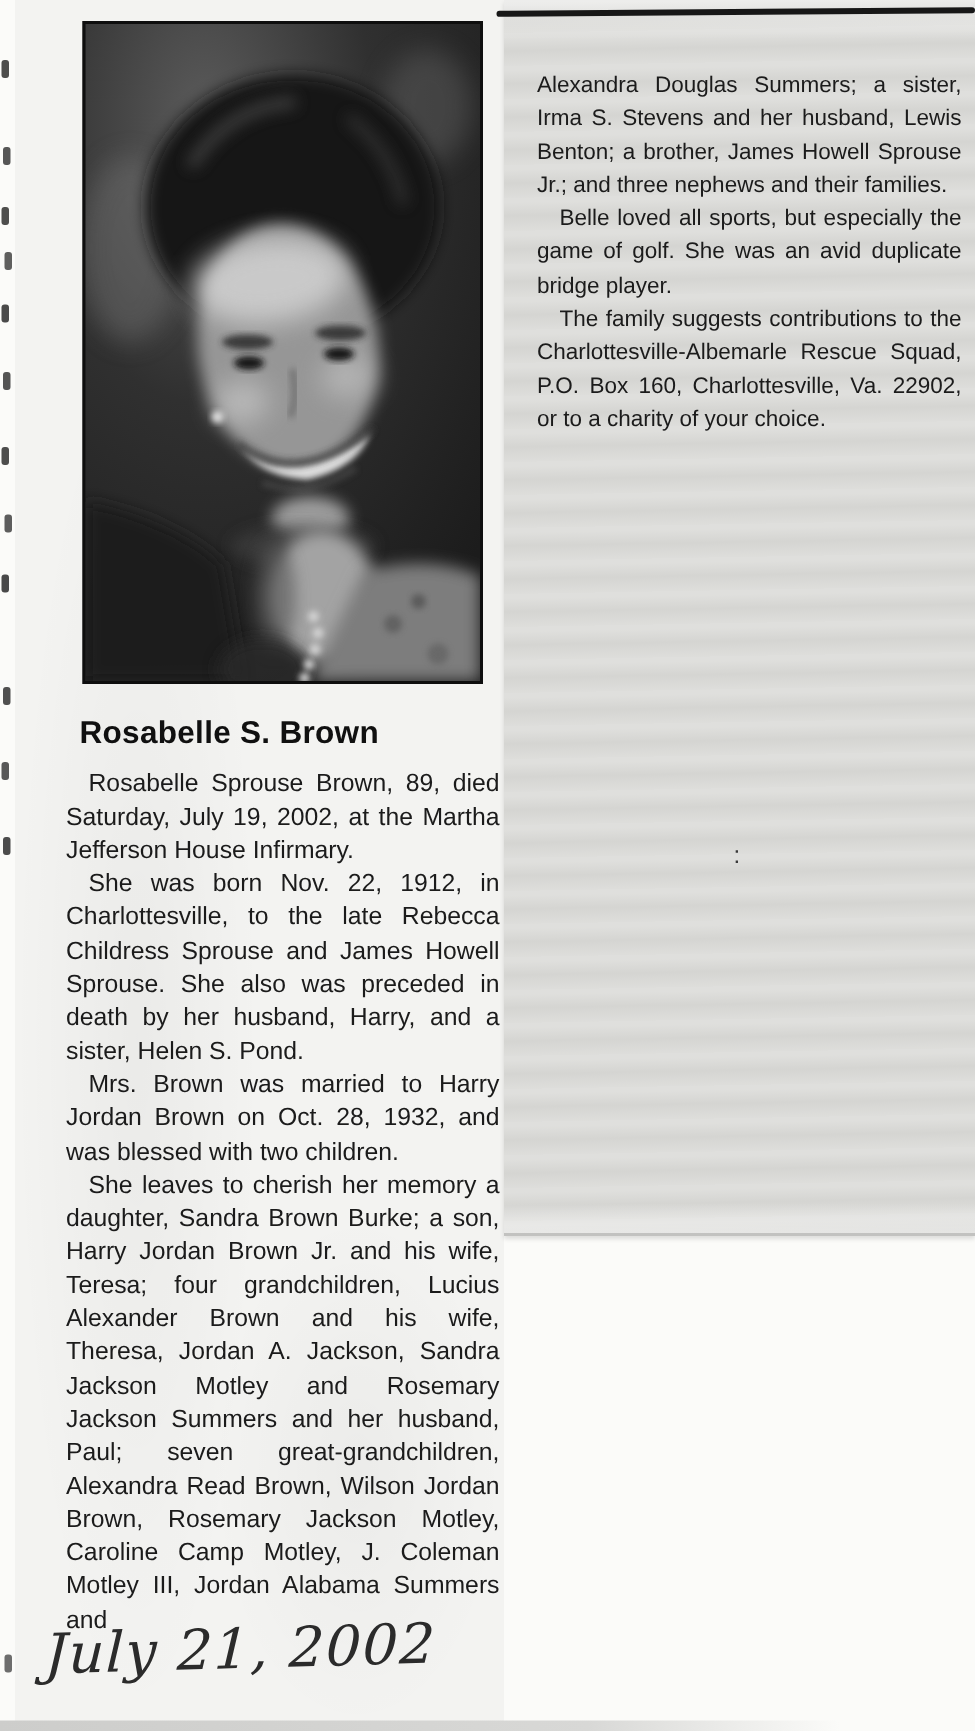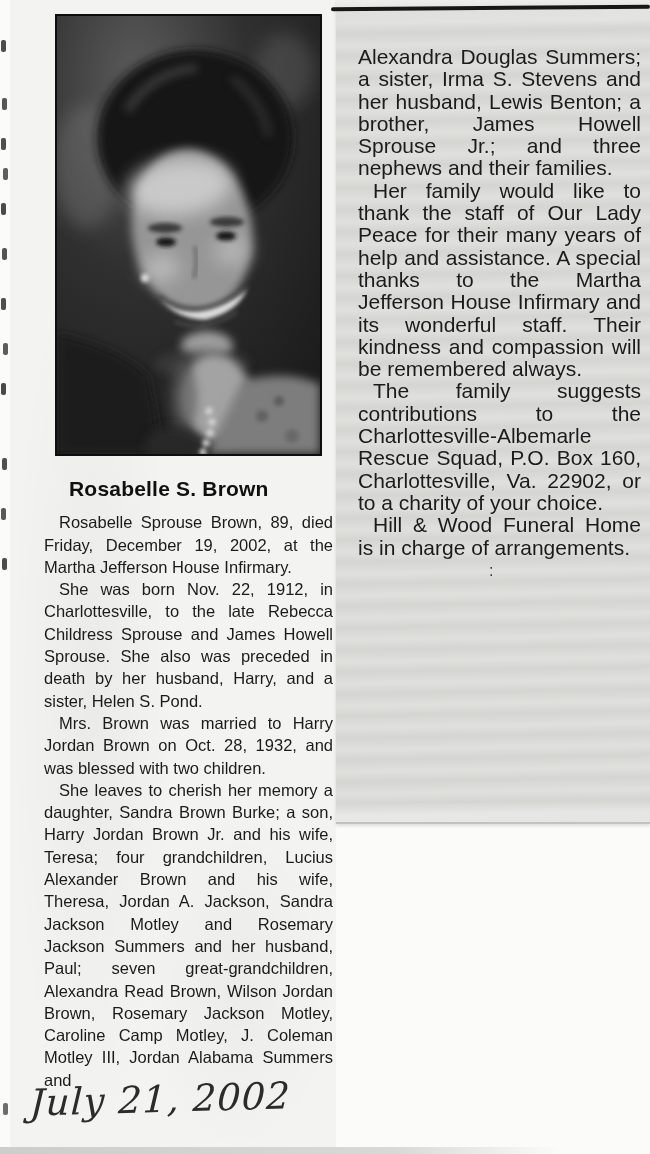--- a/index.html
+++ b/index.html
@@ -47,29 +47,29 @@
     border:2px solid #0e0e0e;box-sizing:border-box;background:#262626;
   }
   .photo-frame svg{display:block;width:100%;height:100%;}
   
   .left-text{
     position:absolute;left:44px;top:478px;width:289px;
     font-size:16.5px;line-height:22.3px;color:#1b1b1b;
   }
   .headline{
     font-size:21px;font-weight:bold;color:#101010;
-    margin:0 0 11px 25px;letter-spacing:.2px;
+    margin:0 0 11px 9px;letter-spacing:.2px;
   }
   .col p{
     margin:0;text-align:justify;text-indent:15px;
     hyphens:manual;-webkit-hyphens:manual;
   }
   .right-text{
     position:absolute;left:358px;top:46px;width:283px;
-    font-size:21px;line-height:22.3px;color:#1b1b1b;
+    font-size:15px;line-height:22.3px;color:#1b1b1b;
   }
   .right-text p.cont{text-indent:0;}
   .stray-mark{
     position:absolute;left:489px;top:562px;font-size:16px;color:#3a3a3a;
   }
   
   .handwriting{
     position:absolute;left:30px;top:1078px;white-space:nowrap;
     font-family:"DejaVu Serif", serif;font-style:italic;
     font-size:37px;color:#2b2b2b;letter-spacing:1px;
@@ -147,31 +147,30 @@
         </g>
       </svg>
     </div>
   </div>
 
   <div class="right-clip"></div>
   <div class="right-top-line"></div>
 
   <div class="left-text col">
     <h1 class="headline">Rosabelle S. Brown</h1>
-    <p>Rosabelle Sprouse Brown, 89, died Friday, December 19, 2002, at the Martha Jefferson House Infirmary.</p>
+    <p>Rosabelle Sprouse Brown, 89, died Saturday, July 19, 2002, at the Martha Jefferson House Infirmary.</p>
     <p>She was born Nov. 22, 1912, in Charlottesville, to the late Rebecca Childress Sprouse and James Howell Sprouse. She also was pre­ceded in death by her husband, Harry, and a sister, Helen S. Pond.</p>
     <p>Mrs. Brown was married to Harry Jordan Brown on Oct. 28, 1932, and was blessed with two children.</p>
     <p>She leaves to cherish her memo­ry a daughter, Sandra Brown Burke; a son, Harry Jordan Brown Jr. and his wife, Teresa; four grandchildren, Lucius Alexander Brown and his wife, Theresa, Jordan A. Jackson, Sandra Jackson Motley and Rosemary Jackson Summers and her husband, Paul; seven great-grandchildren, Alexandra Read Brown, Wilson Jordan Brown, Rosemary Jackson Motley, Caroline Camp Motley, J. Coleman Motley III, Jordan Alabama Summers and</p>
   </div>
 
   <div class="right-text col">
     <p class="cont">Alexandra Douglas Summers; a sis­ter, Irma S. Stevens and her hus­band, Lewis Benton; a brother, James Howell Sprouse Jr.; and three nephews and their families.</p>
-    <p>Her family would like to thank the staff of Our Lady Peace for their many years of help and assistance. A special thanks to the Martha Jefferson House Infirmary and its wonderful staff. Their kindness and compassion will be remembered always.</p>
+    <p>Belle loved all sports, but espe­cially the game of golf. She was an avid duplicate bridge player.</p>
     <p>The family suggests contributions to the Charlottesville-Albemarle Rescue Squad, P.O. Box 160, Charlottesville, Va. 22902, or to a charity of your choice.</p>
-    <p>Hill &amp; Wood Funeral Home is in charge of arrangements.</p>
   </div>
 
   <span class="stray-mark">:</span>
 
   <div class="handwriting">July 21, 2002</div>
 
   <div class="bottom-shadow"></div>
 </div>
 
 </body></html>

